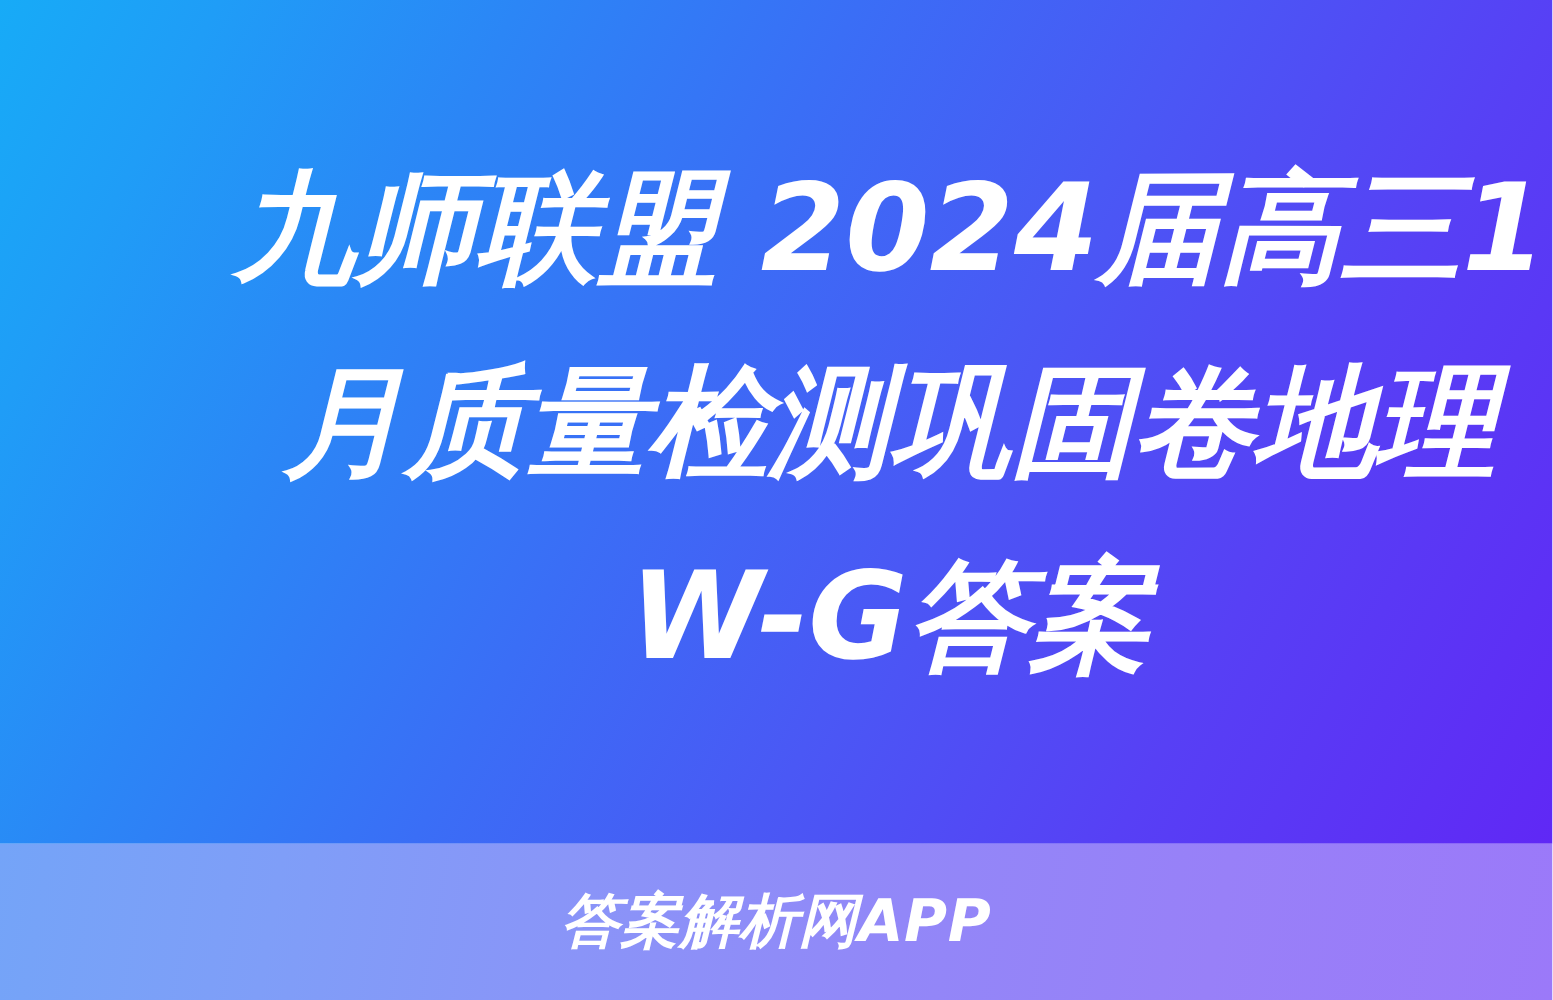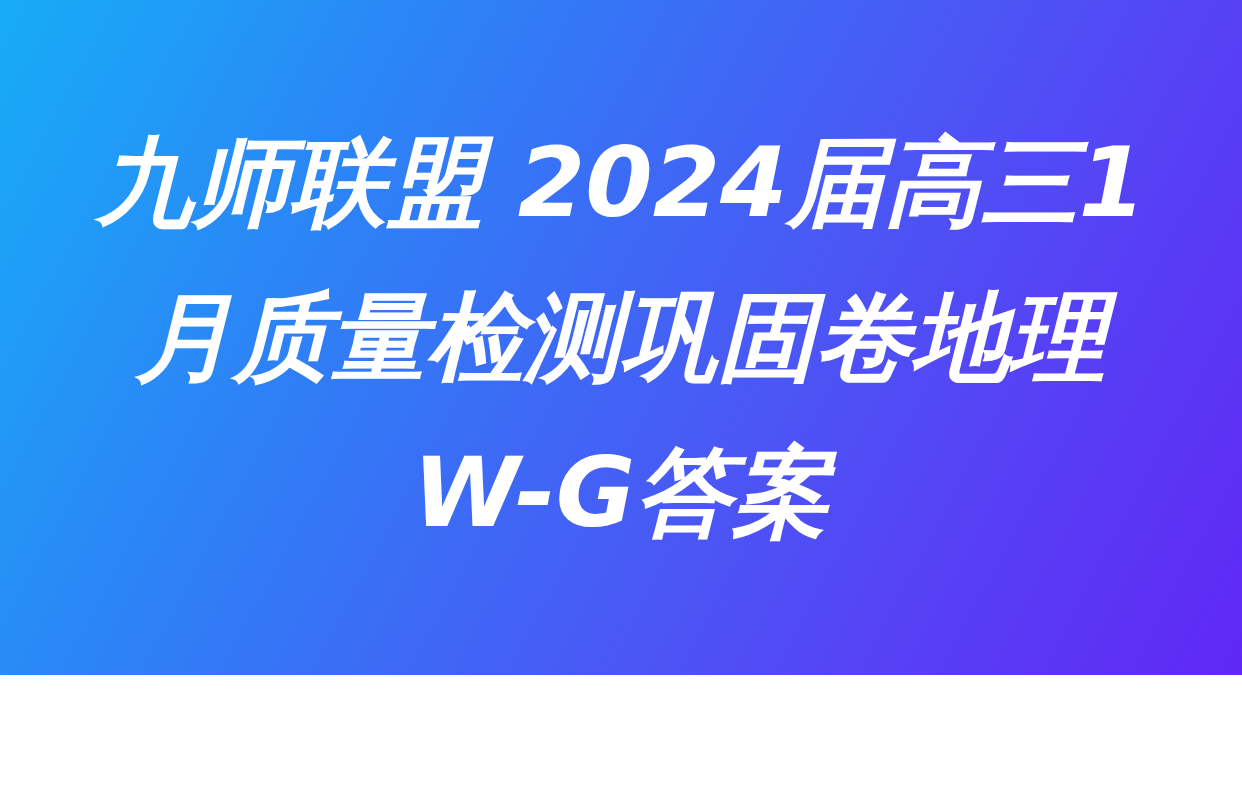--- a/index.html
+++ b/index.html
@@ -42,21 +42,21 @@
 
   
   .title-block {
     position: absolute;
     left: 0;
     top: 0;
     width: 1242px;
     height: 675px;
     display: flex;
     flex-direction: column;
-    align-items: center;
+    align-items: flex-end;
     justify-content: center;
     padding: 0;
     box-sizing: border-box;
   }
 
   .title-text {
     width: 1060px;
     margin: 0;
     color: #ffffff;
     font-family: "DejaVu Sans", "Liberation Sans", sans-serif;
@@ -108,14 +108,17 @@
 <body>
 
 <div class="card">
 
   <div class="hero"></div>
 
   <div class="title-block">
     <h1 class="title-text">九师联盟 2024届高三1月质量检测巩固卷地理W-G答案</h1>
   </div>
 
+  <div class="footer-band">
+    <p class="watermark">答案解析网APP</p>
+  </div>
 
 </div>
 
 </body></html>

